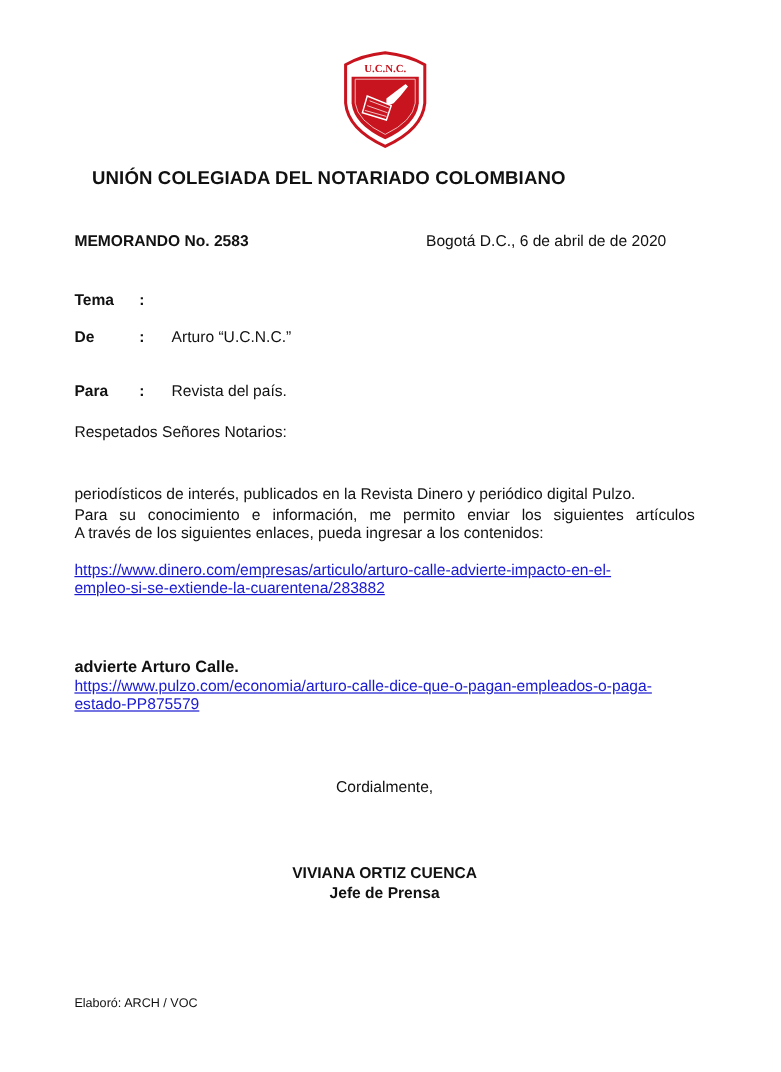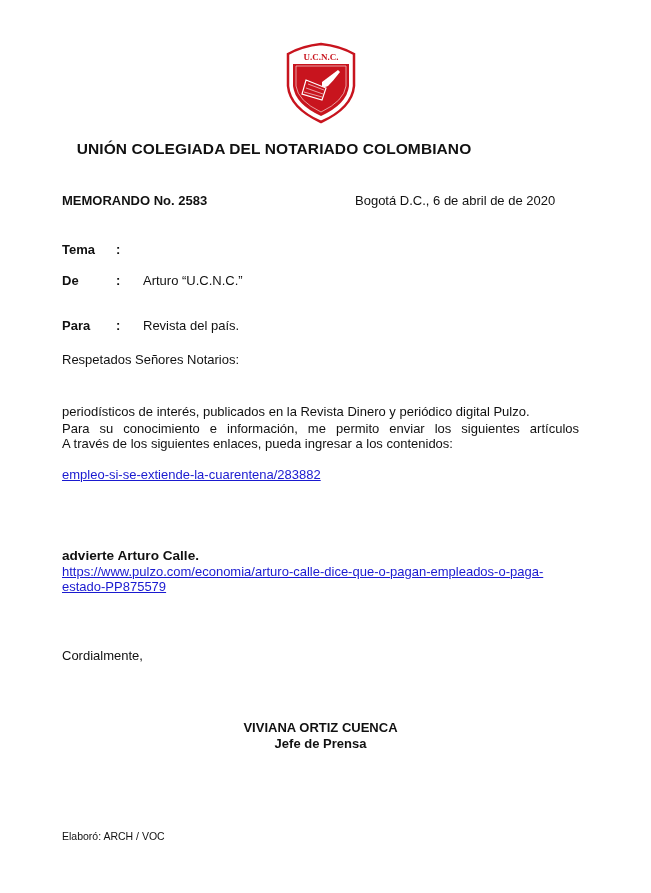--- a/index.html
+++ b/index.html
@@ -61,27 +61,28 @@
 </div>
 
 <div class="abs para" style="top:352px;">Respetados Señores Notarios:</div>
 
 <div class="abs para justify" style="top:389px;margin-top:32px;">Para su conocimiento e información, me permito enviar los siguientes artículos</div>
 <div class="abs para" style="top:404px;">periodísticos de interés, publicados en la Revista Dinero y periódico digital Pulzo.</div>
 
 <div class="abs para" style="top:436px;">A través de los siguientes enlaces, pueda ingresar a los contenidos:</div>
 
 <div class="abs para" style="top:467px;">
+  <div><a class="link" href="#">https://www.dinero.com/empresas/articulo/arturo-calle-advierte-impacto-en-el-</a></div>
   <div><a class="link" href="#">empleo-si-se-extiende-la-cuarentena/283882</a></div>
 </div>
 
 <div class="abs para" style="top:548px;">
   <div class="art-title">advierte Arturo Calle.</div>
   <div><a class="link" href="#">https://www.pulzo.com/economia/arturo-calle-dice-que-o-pagan-empleados-o-paga-</a></div>
   <div><a class="link" href="#">estado-PP875579</a></div>
 </div>
 
-<div class="abs para" style="top:648px;">Cordialmente,</div>
+<div class="abs para" style="top:648px;text-align:center;">Cordialmente,</div>
 
 <div class="abs sig" style="top:720px;">VIVIANA ORTIZ CUENCA</div>
 <div class="abs sig" style="top:736px;">Jefe de Prensa</div>
 
 <div class="abs footer">Elaboró: ARCH / VOC</div>
 
 </body></html>

